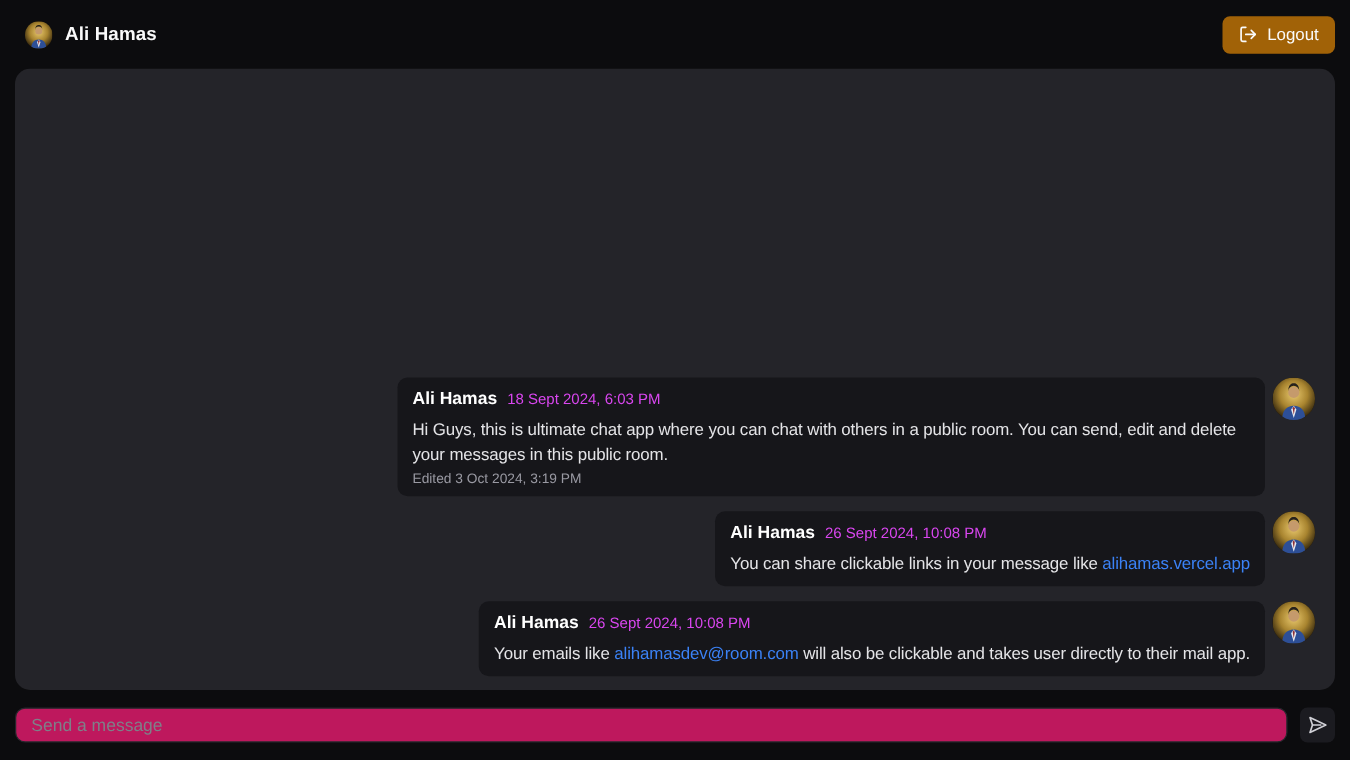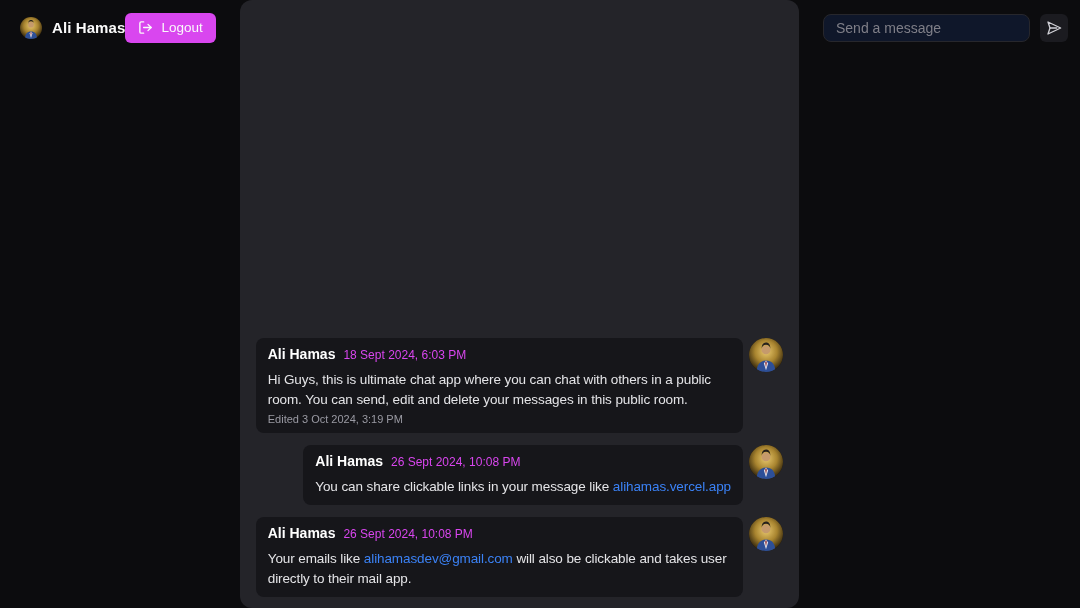--- a/index.html
+++ b/index.html
@@ -1,43 +1,43 @@
 <!DOCTYPE html>
 <html><head>
 <meta charset="utf-8">
 <style>
   * { margin:0; padding:0; box-sizing:border-box; }
   html,body { width:1080px; height:608px; background:#0c0c0e; font-family:"Liberation Sans",sans-serif; color:#e4e4e7; overflow:hidden; }
-  .app { display:flex; flex-direction:row; height:100%; }
+  .app { display:flex; flex-direction:column; height:100%; }
 
   
   .header { height:55px; flex:none; display:flex; align-items:center; justify-content:space-between; padding:0 12px 0 20px; }
   .user-chip { display:flex; align-items:center; gap:10px; }
   .avatar { border-radius:50%; overflow:hidden; display:block; flex:none; background:#1a1206; }
   .avatar svg { display:block; width:100%; height:100%; }
   .avatar-sm { width:22px; height:22px; }
   .avatar-lg { width:34px; height:34px; }
   .user-name { font-size:15px; font-weight:700; color:#fafafa; letter-spacing:.1px; }
-  .logout-btn { display:flex; align-items:center; gap:8px; background:#d946ef; color:#fafafa; border:none; border-radius:6px; height:30px; padding:0 13px; font-family:"Liberation Sans",sans-serif; font-size:13.5px; font-weight:500; cursor:pointer; }
+  .logout-btn { display:flex; align-items:center; gap:8px; background:#a16207; color:#fafafa; border:none; border-radius:6px; height:30px; padding:0 13px; font-family:"Liberation Sans",sans-serif; font-size:13.5px; font-weight:500; cursor:pointer; }
   .logout-btn svg { width:15px; height:15px; }
 
   
   .chat { flex:1; margin:0 12px; background:#242429; border-radius:12px; display:flex; flex-direction:column; justify-content:flex-end; align-items:flex-end; padding:16px 16px 11px; gap:12px; overflow:hidden; }
   .msg-row { display:flex; align-items:flex-start; gap:6px; max-width:100%; }
   .bubble { background:#16161a; border-radius:8px; padding:8px 12px; max-width:694px; }
   .meta { display:flex; align-items:baseline; gap:8px; }
   .author { font-size:14px; font-weight:700; color:#ffffff; }
   .time { font-size:12px; color:#d946ef; }
   .text { font-size:13.5px; line-height:20px; letter-spacing:-0.1px; color:#e4e4e7; margin-top:8px; }
   .text a { color:#3b82f6; text-decoration:none; cursor:pointer; }
   .edited { font-size:11px; color:#9a9aa3; text-align:left; margin-top:3px; }
 
   
   .composer { height:28px; flex:none; margin:14px 12px; display:flex; gap:10px; }
-  .composer input { flex:1; background:#0f172a; border:1px solid #27272c; border-radius:8px; padding:0 12px; color:#e4e4e7; font-family:"Liberation Sans",sans-serif; font-size:14px; outline:none; }
+  .composer input { flex:1; background:#be185d; border:1px solid #27272c; border-radius:8px; padding:0 12px; color:#e4e4e7; font-family:"Liberation Sans",sans-serif; font-size:14px; outline:none; }
   .composer input::placeholder { color:#7f7f88; }
   .send-btn { width:28px; height:28px; flex:none; background:#1b1b20; border:none; border-radius:6px; display:flex; align-items:center; justify-content:center; cursor:pointer; color:#d0d0d6; }
   .send-btn svg { width:16px; height:16px; }
 </style>
 </head>
 <body>
 
 <div class="app">
 
   <header class="header">
@@ -129,21 +129,21 @@
       </svg>
     </span>
   </div>
 
   <div class="msg-row">
     <div class="bubble">
       <div class="meta">
         <span class="author">Ali Hamas</span>
         <span class="time">26 Sept 2024, 10:08 PM</span>
       </div>
-      <div class="text">Your emails like <a href="#">alihamasdev@gmail.com</a> will also be clickable and takes user directly to their mail app.</div>
+      <div class="text">Your emails like <a href="#">alihamasdev@room.com</a> will also be clickable and takes user directly to their mail app.</div>
 
     </div>
     <span class="avatar avatar-lg">
       <svg viewBox="0 0 40 40" aria-hidden="true">
         <defs>
           <radialGradient id="avbg2" cx="50%" cy="40%" r="65%">
             <stop offset="0%" stop-color="#e9c96e"></stop>
             <stop offset="50%" stop-color="#a8842f"></stop>
             <stop offset="100%" stop-color="#1a1206"></stop>
           </radialGradient>

